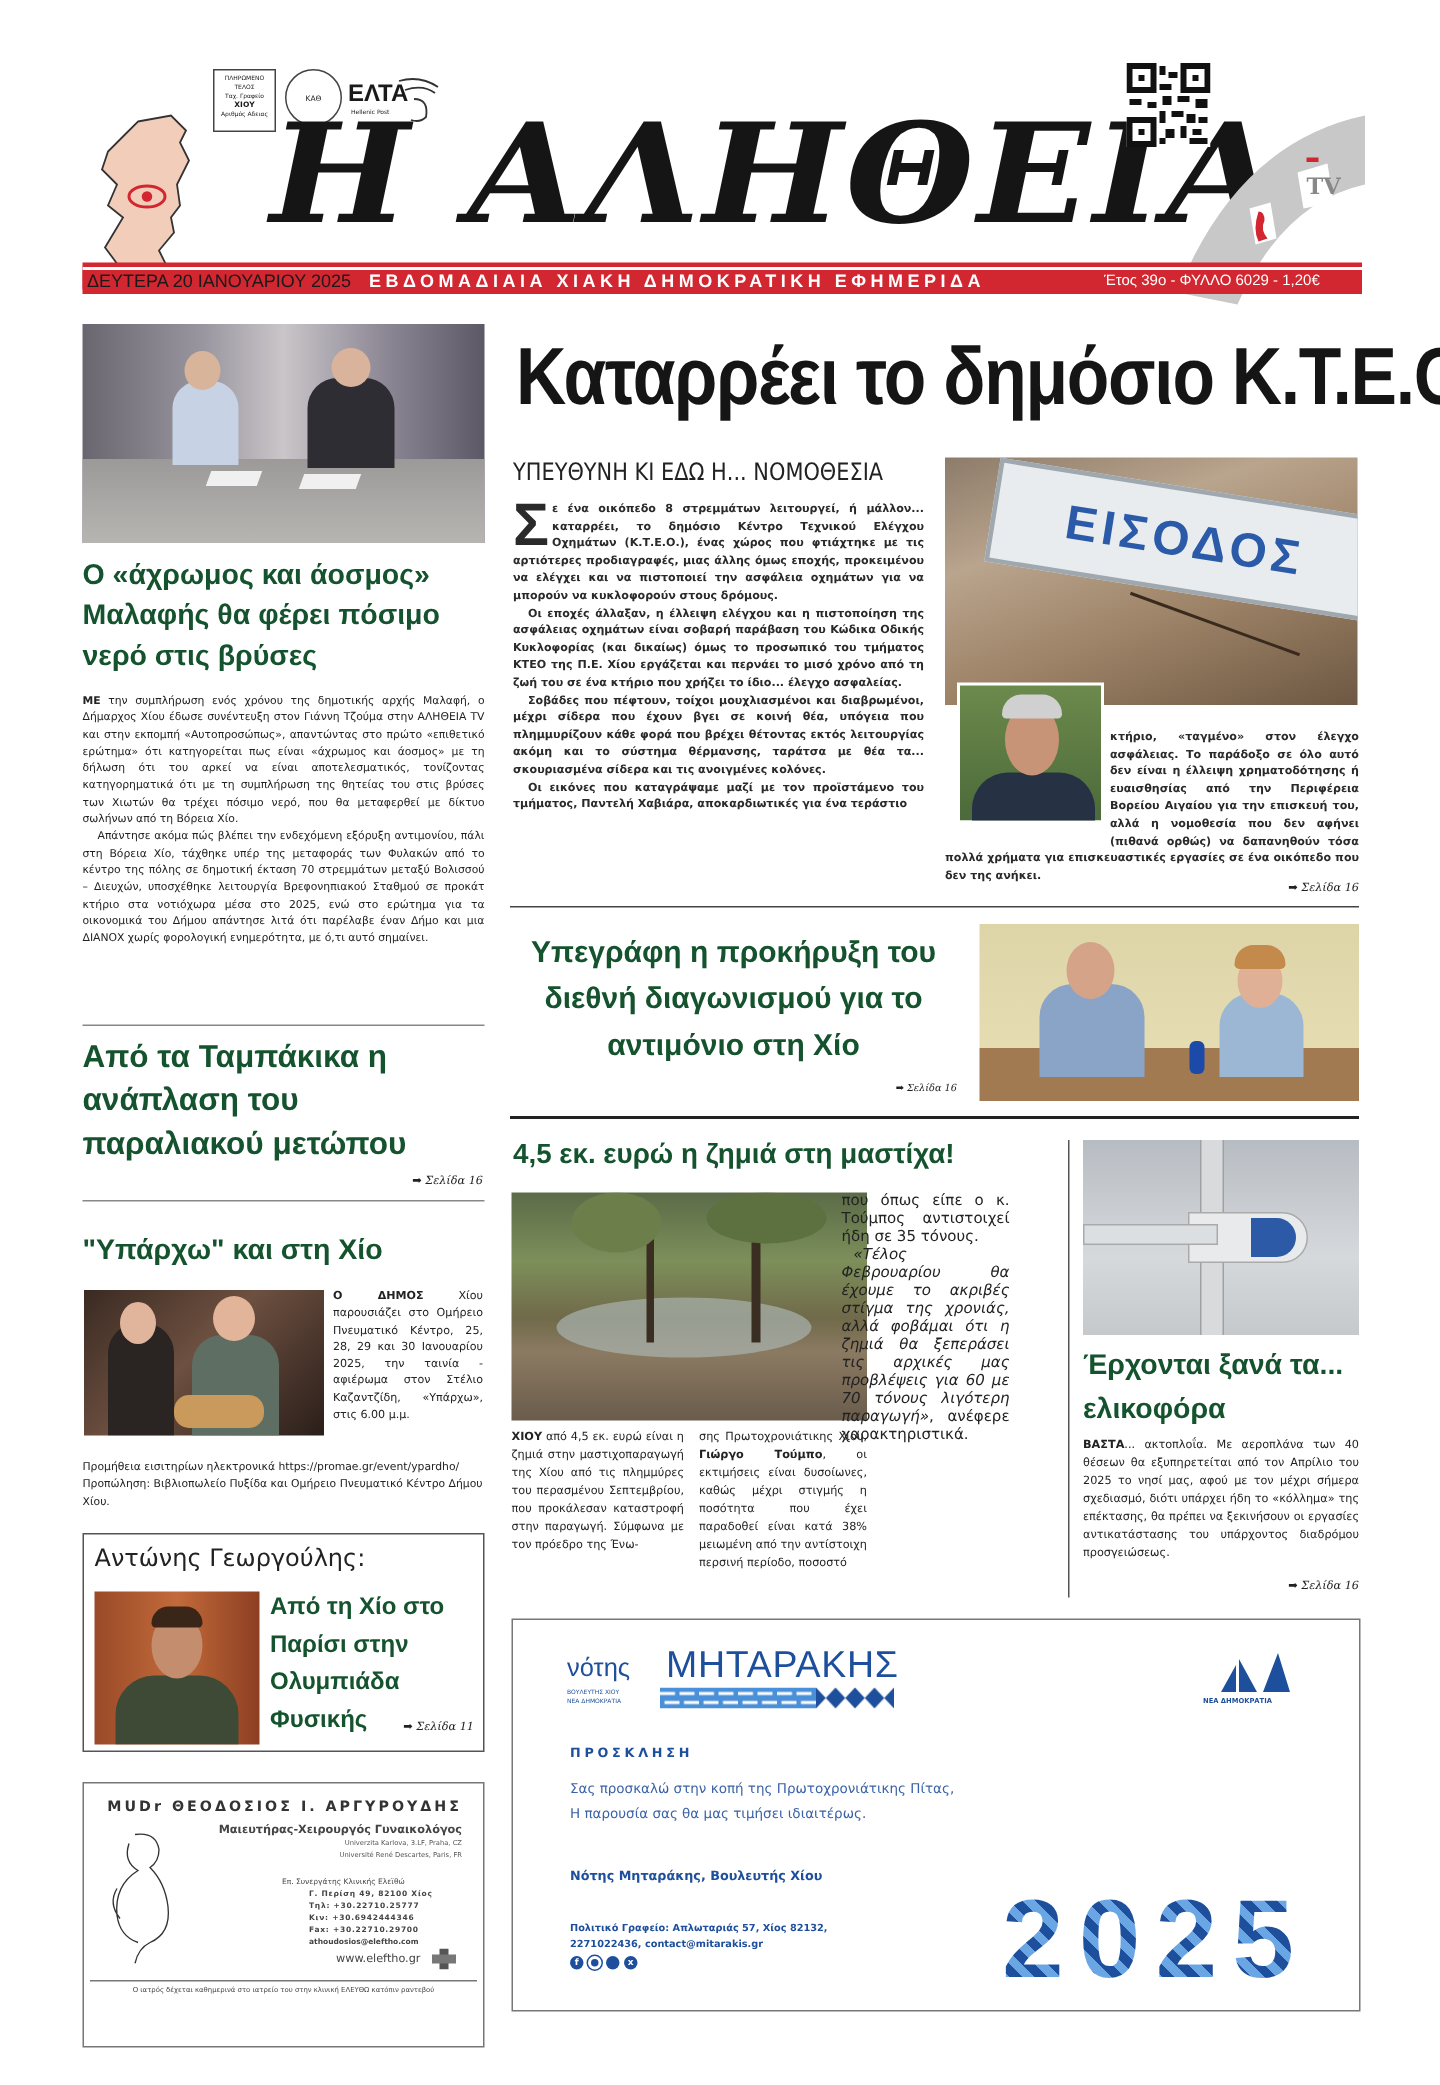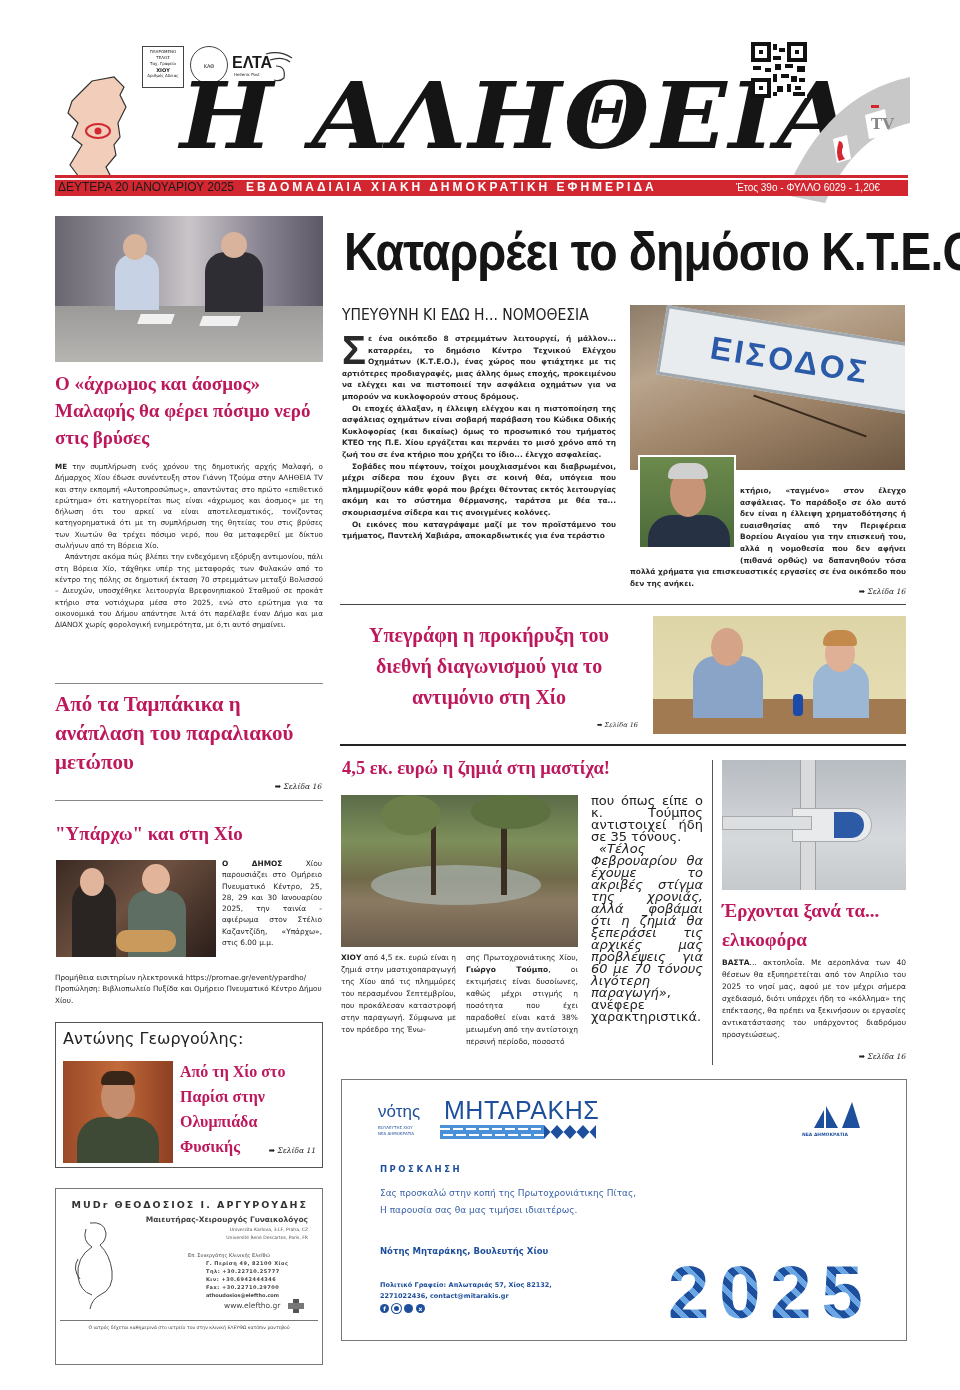--- a/index.html
+++ b/index.html
@@ -14,21 +14,21 @@
 .elta{left:232px;top:54px;font-family:"Liberation Sans",sans-serif;font-weight:bold;font-size:16px}
 .elta-sub{left:234px;top:72px;font-size:4px}
 .qr{left:751px;top:42px;width:56px;height:56px}
 .tv-arc{left:775px;top:75px;width:135px;height:130px}
 .redbar{left:55px;top:178px;width:853px;height:18px;background:#d22630;border-top:2px solid #fff;box-shadow:0 -3px 0 #d22630}
 .bar-date{left:58px;top:180px;color:#1a1a1a;font-family:Liberation Sans, sans-serif;font-size:12px;line-height:14px}
 .bar-tag{left:246px;top:180px;color:#fff;font-family:"Liberation Sans",sans-serif;font-weight:bold;font-size:12px;letter-spacing:3px;line-height:14px}
 .bar-issue{left:736px;top:181px;color:#fff;font-family:"Liberation Sans",sans-serif;font-size:10px;line-height:14px}
 
 .photo{position:absolute;overflow:hidden}
-.hl{font-family:Liberation Serif, serif;font-weight:bold;line-height:1.25;color:#be185d}
+.hl{font-family:Liberation Sans, sans-serif;font-weight:bold;line-height:1.25;color:#14532d}
 .body-txt{font-family:"DejaVu Sans",sans-serif;font-size:7.2px;line-height:11.3px;text-align:justify;color:#222}
 .body-txt b{font-weight:bold}
 .pageref{font-family:"DejaVu Serif",serif;font-style:italic;font-size:7.5px;color:#222;text-align:right}
 .rule{position:absolute;background:#333}
 .hrule{position:absolute;height:1px;background:#888}
 .box{position:absolute;border:1.5px solid #555}
 </style>
 </head>
 <body>
 
@@ -207,21 +207,21 @@
   <div class="abs" style="left:160px;top:10px;width:6px;height:90px;background:#3a2e22"></div>
   <div class="abs" style="left:40px;top:0;width:60px;height:40px;background:#6c7f4a;border-radius:50%"></div>
   <div class="abs" style="left:130px;top:0;width:80px;height:34px;background:#5d7040;border-radius:50%"></div>
 </div>
 <div class="abs body-txt" style="left:341px;top:952px;width:115px;font-size:7.5px;line-height:12px">
   <b>ΧΙΟΥ</b><span> από 4,5 εκ. ευρώ είναι η ζημιά στην μαστιχοπαραγωγή της Χίου από τις πλημμύρες του περασμένου Σεπτεμβρίου, που προκάλεσαν καταστροφή στην παραγωγή. Σύμφωνα με τον πρόεδρο της Ένω-</span>
 </div>
 <div class="abs body-txt" style="left:466px;top:952px;width:112px;font-size:7.5px;line-height:12px">
   <span>σης Πρωτοχρονιάτικης Χίου, </span><b>Γιώργο Τούμπο</b><span>, οι εκτιμήσεις είναι δυσοίωνες, καθώς μέχρι στιγμής η ποσότητα που έχει παραδοθεί είναι κατά 38% μειωμένη από την αντίστοιχη περσινή περίοδο, ποσοστό</span>
 </div>
-<div class="abs body-txt" style="left:591px;top:795px;width:112px;font-size:13px;line-height:12px">
+<div class="abs body-txt" style="left:561px;top:795px;width:112px;font-size:10px;line-height:12px">
   <p>που όπως είπε ο κ. Τούμπος αντιστοιχεί ήδη σε 35 τόνους.</p>
   <p style="text-indent:8px"><i>«Τέλος Φεβρουαρίου θα έχουμε το ακριβές στίγμα της χρονιάς, αλλά φοβάμαι ότι η ζημιά θα ξεπεράσει τις αρχικές μας προβλέψεις για 60 με 70 τόνους λιγότερη παραγωγή»</i><span>, ανέφερε χαρακτηριστικά.</span></p>
 </div>
 <div class="rule" style="left:712px;top:760px;width:1px;height:305px;background:#555"></div>
 
 <div class="photo" style="left:722px;top:760px;width:184px;height:130px;background:linear-gradient(#b7bcc2,#d6d9dc 60%,#c6c9cc)">
   <div class="abs" style="left:78px;top:0;width:16px;height:130px;background:#d8dadc;border-left:1px solid #9ea2a6;border-right:1px solid #9ea2a6"></div>
   <div class="abs" style="left:70px;top:48px;width:80px;height:34px;background:#e8eaec;border-radius:0 40px 40px 0;border:1px solid #aaa"></div>
   <div class="abs" style="left:112px;top:52px;width:30px;height:26px;background:#2d5aa6;border-radius:0 20px 20px 0"></div>
   <div class="abs" style="left:0;top:56px;width:90px;height:14px;background:#dcdfe2;border:1px solid #aaa"></div>

